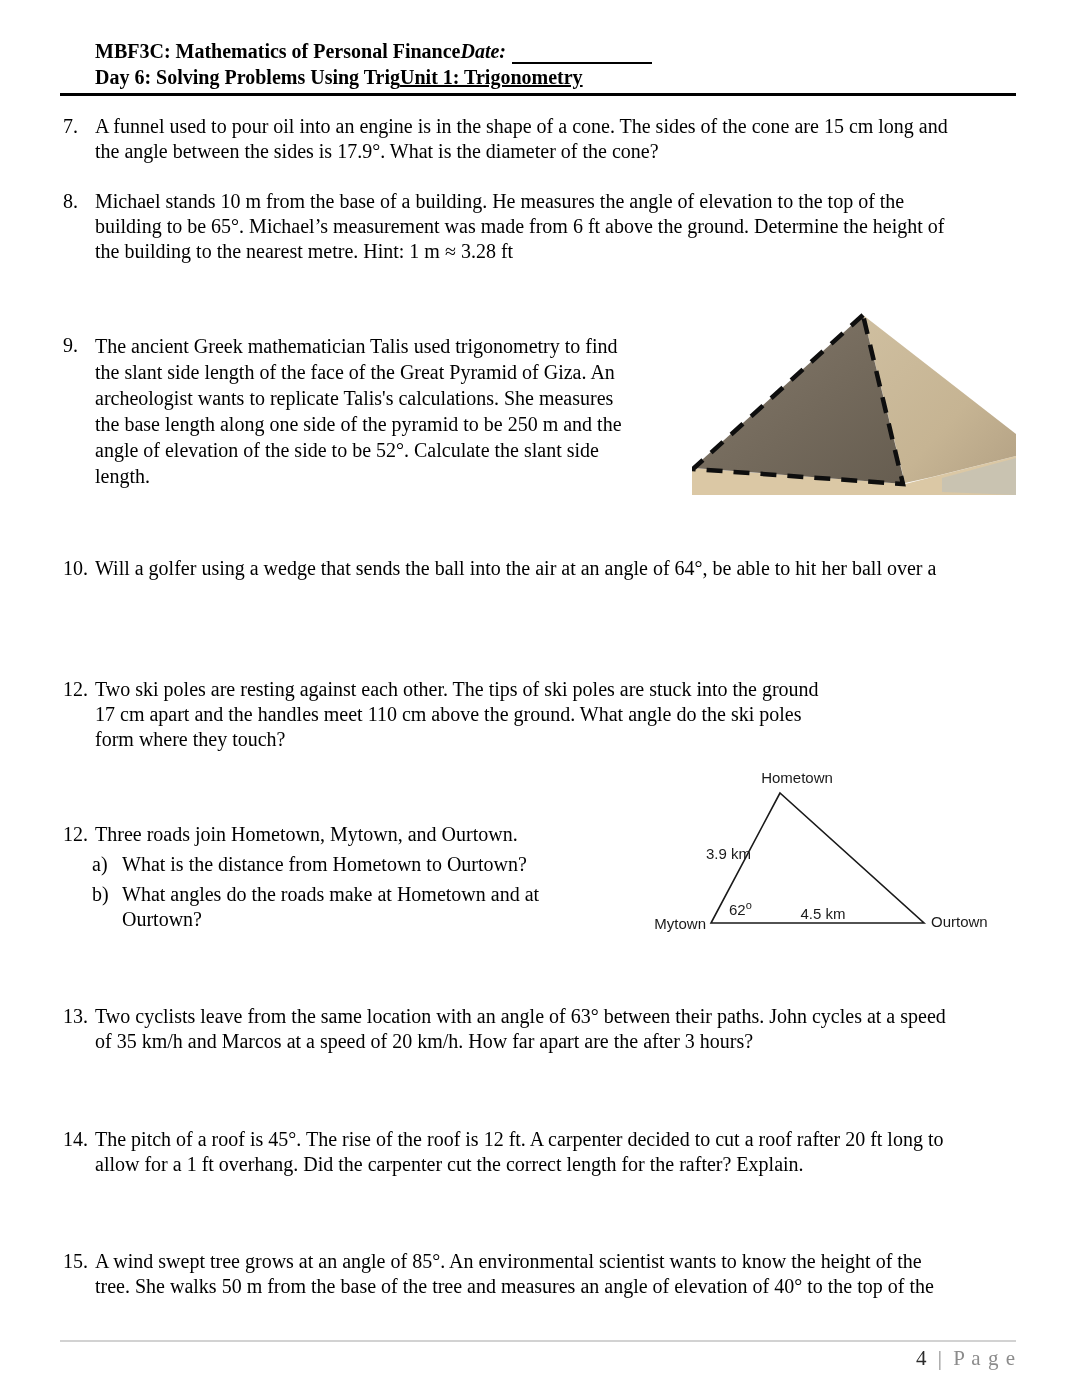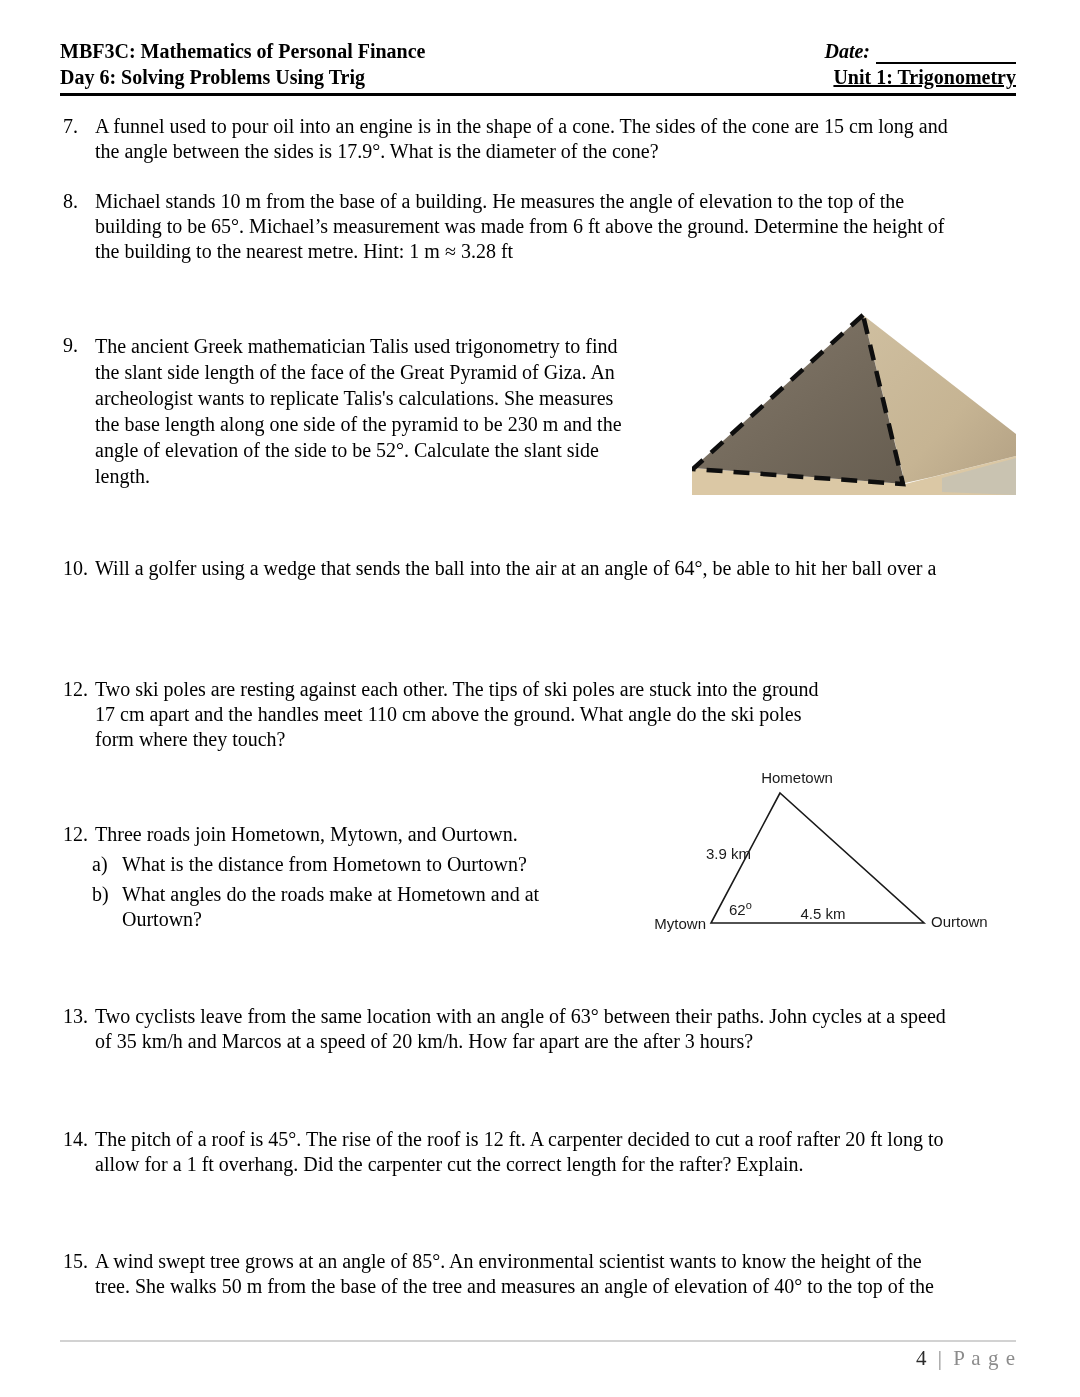--- a/index.html
+++ b/index.html
@@ -11,21 +11,21 @@
     font-family:"Liberation Serif", serif;
     font-size:20px; color:#000;
     overflow:hidden;
   }
   
   .header {
     position:absolute; left:60px; top:38px; width:956px;
     border-bottom:3px solid #000; padding-bottom:3px;
     font-weight:bold;
   }
-  .header-row { display:flex; justify-content:space-between; line-height:26px; }
+  .header-row { display:flex; line-height:26px;margin-left:35px; }
   .date-wrap { display:flex; align-items:flex-end;font-style:italic; }
   .date-line { display:inline-block; width:140px; border-bottom:2px solid #000; height:20px; margin-left:6px; }
   .unit-label { text-decoration:underline; }
   
   .problem { position:absolute; display:flex; line-height:25px; }
   .pnum { width:32px; flex:none; }
   .ptext div { white-space:nowrap; }
   .p9 .ptext div { line-height:26px; }
   .subitem { position:absolute; display:flex; line-height:25px; }
   .sublabel { width:30px; flex:none; }
@@ -76,21 +76,21 @@
       <div>the building to the nearest metre.  Hint:  1 m ≈ 3.28 ft</div>
     </div>
   </div>
 
   <div class="problem p9" style="left:63px; top:333px;">
     <span class="pnum">9.</span>
     <div class="ptext">
       <div>The ancient Greek mathematician Talis used trigonometry to find</div>
       <div>the slant side length of the face of the Great Pyramid of Giza.  An</div>
       <div>archeologist wants to replicate Talis's calculations.  She measures</div>
-      <div>the base length along one side of the pyramid to be 230 m and the</div>
+      <div>the base length along one side of the pyramid to be 250 m and the</div>
       <div>angle of elevation of the side to be 52°.  Calculate the slant side</div>
       <div>length.</div>
     </div>
   </div>
 
   <div class="pyramid-box">
     <svg width="324" height="187" viewBox="0 0 324 187">
       <defs>
         <linearGradient id="leftFace" x1="0" y1="0" x2="1" y2="1">
           <stop offset="0" stop-color="#857a6c"></stop>

